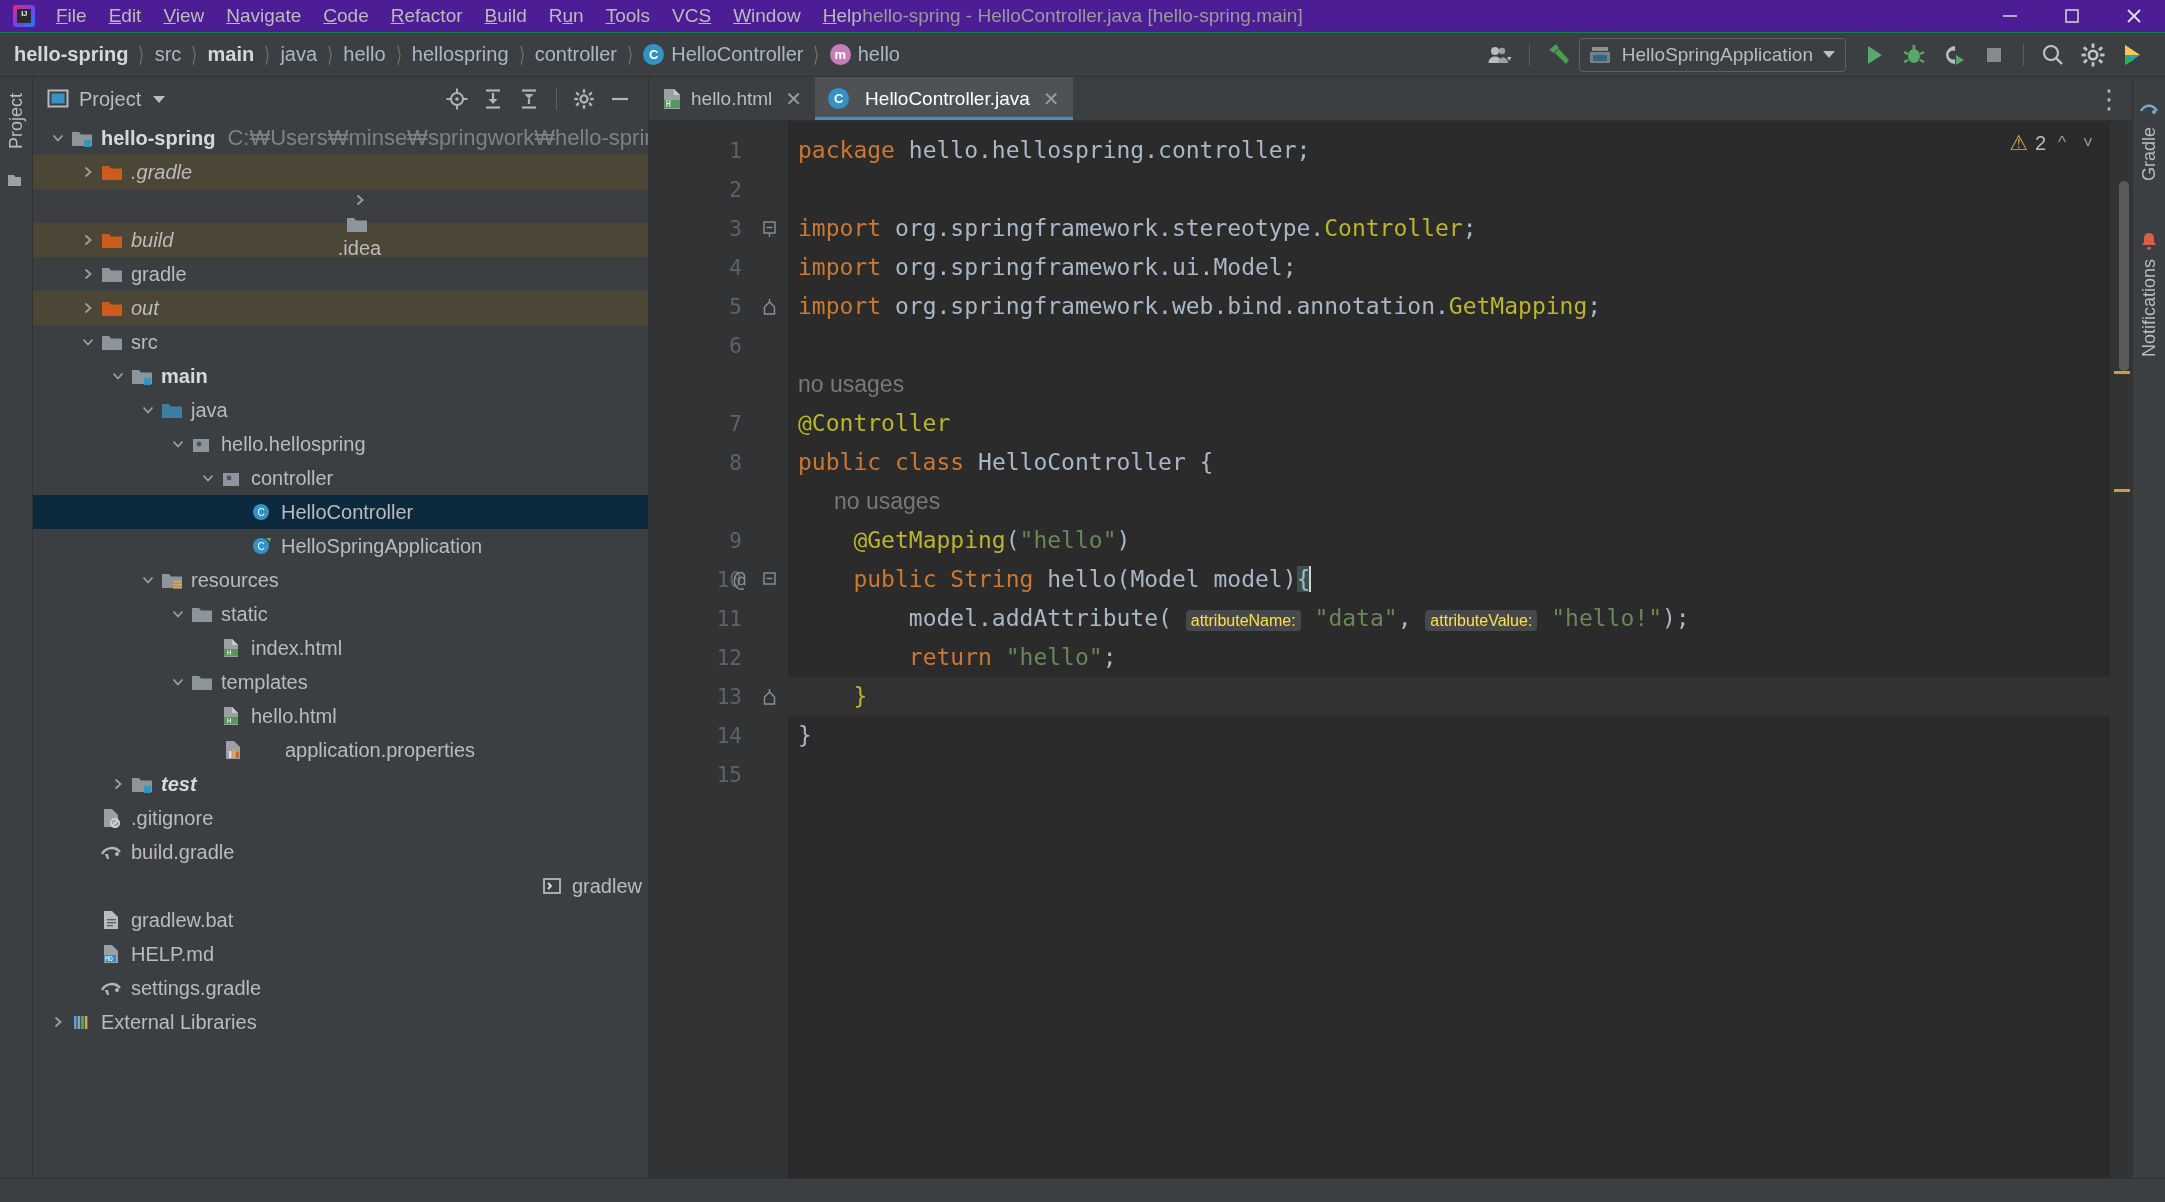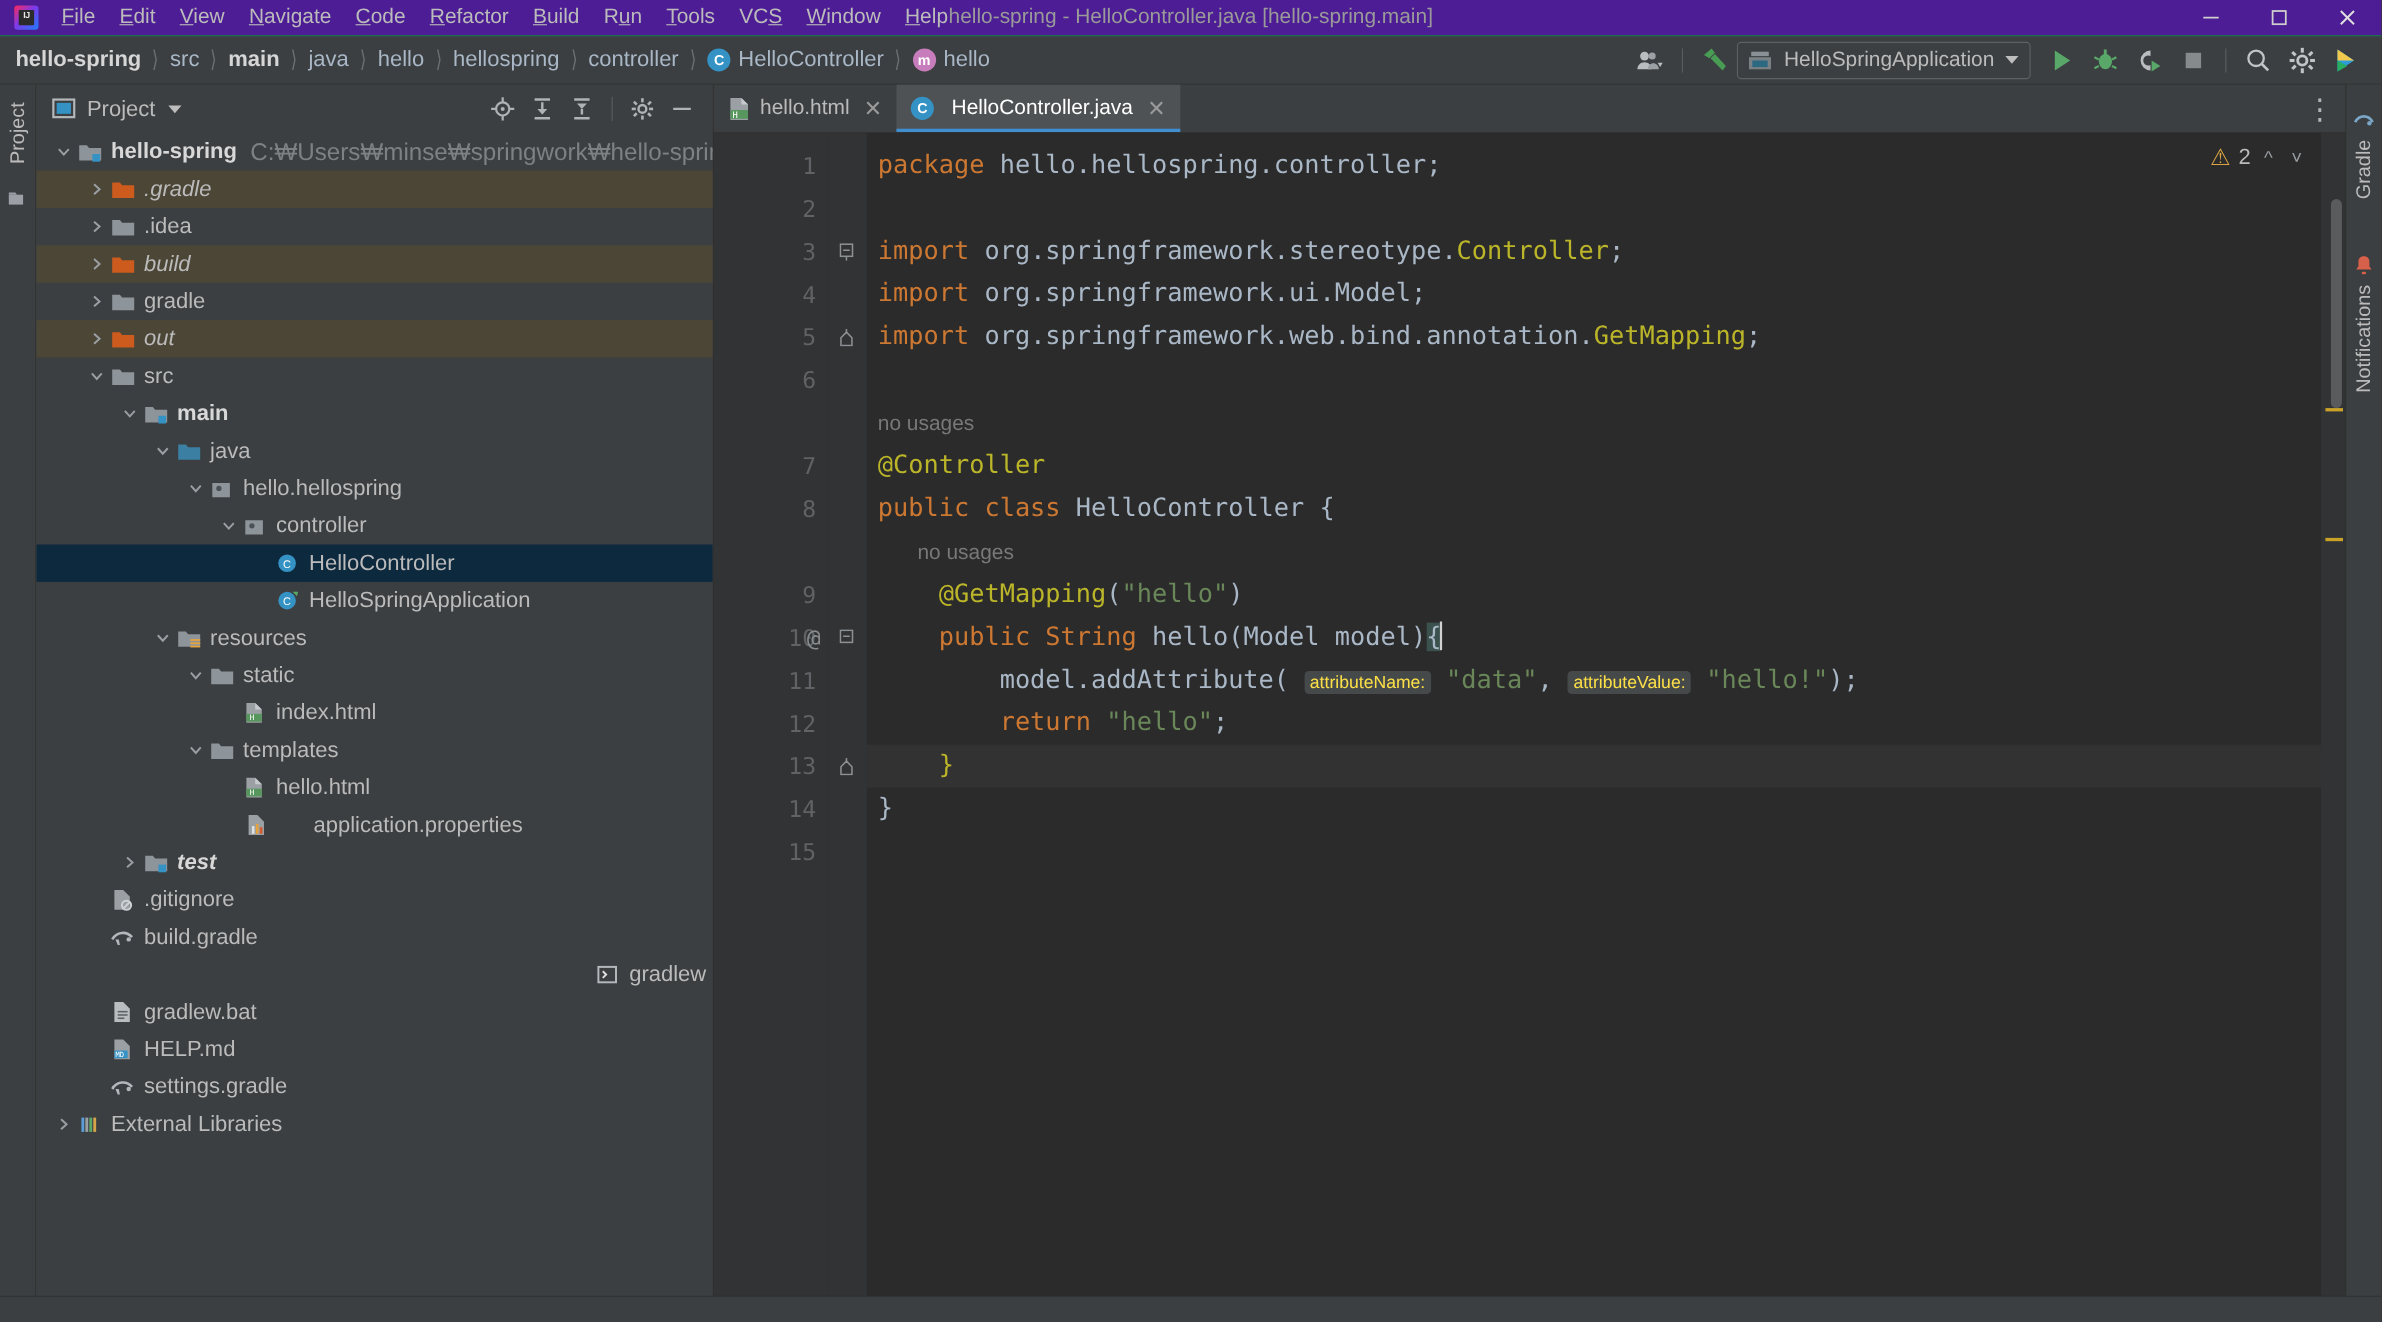--- a/index.html
+++ b/index.html
@@ -177,21 +177,21 @@
     font-family: "DejaVu Sans Mono", monospace; font-size: 23px;
     color: #a9b7c6; overflow: hidden;
   }
   .cline { height: 39px; line-height: 39px; white-space: pre; padding-left: 10px; }
   .cline.current { background: #323232; }
   .inlay {
     font-family: "Liberation Sans", sans-serif; font-size: 16px;
     color: #fde047; background: #45494a; border-radius: 4px; padding: 2px 5px;
   }
   .hint-usages {
-    font-family: "Liberation Sans", sans-serif; font-size: 19px; color: #787878;
+    font-family: "Liberation Sans", sans-serif; font-size: 23px; color: #787878;
   }
   .kw { color: #cc7832; }
   .str { color: #6a8759; }
   .anno { color: #bbb529; }
   .cls { color: #a9b7c6; }
   .plain { color: #a9b7c6; }
   .brace-hi { background: #3b514d; }
   .caret-bar {
     display: inline-block; width: 2px; height: 26px; background: #d2d2d2;
     vertical-align: -5px; margin: 0 -1px;
@@ -477,21 +477,21 @@
               <path d="M4.5 2.5 L9.5 7 L4.5 11.5" fill="none" stroke="#9a9fa3" stroke-width="1.8"></path>
             </svg>
           </span>
           <span class="ticon">
             <svg width="22" height="20" viewBox="0 0 22 20">
               <path d="M1 4h7l2 2.5h11V18H1z" fill="#cc5b1d"></path>
             </svg>
           </span>
           <span class="tlabel">.gradle</span>
         </div>
-        <div class="trow" style="padding-left: 44px;">
+        <div class="trow" style="padding-left: 44px; flex-direction: column;">
           <span class="arrow">
             <svg width="14" height="14" viewBox="0 0 14 14">
               <path d="M4.5 2.5 L9.5 7 L4.5 11.5" fill="none" stroke="#9a9fa3" stroke-width="1.8"></path>
             </svg>
           </span>
           <span class="ticon">
             <svg width="22" height="20" viewBox="0 0 22 20">
               <path d="M1 4h7l2 2.5h11V18H1z" fill="#8d949a"></path>
             </svg>
           </span>

